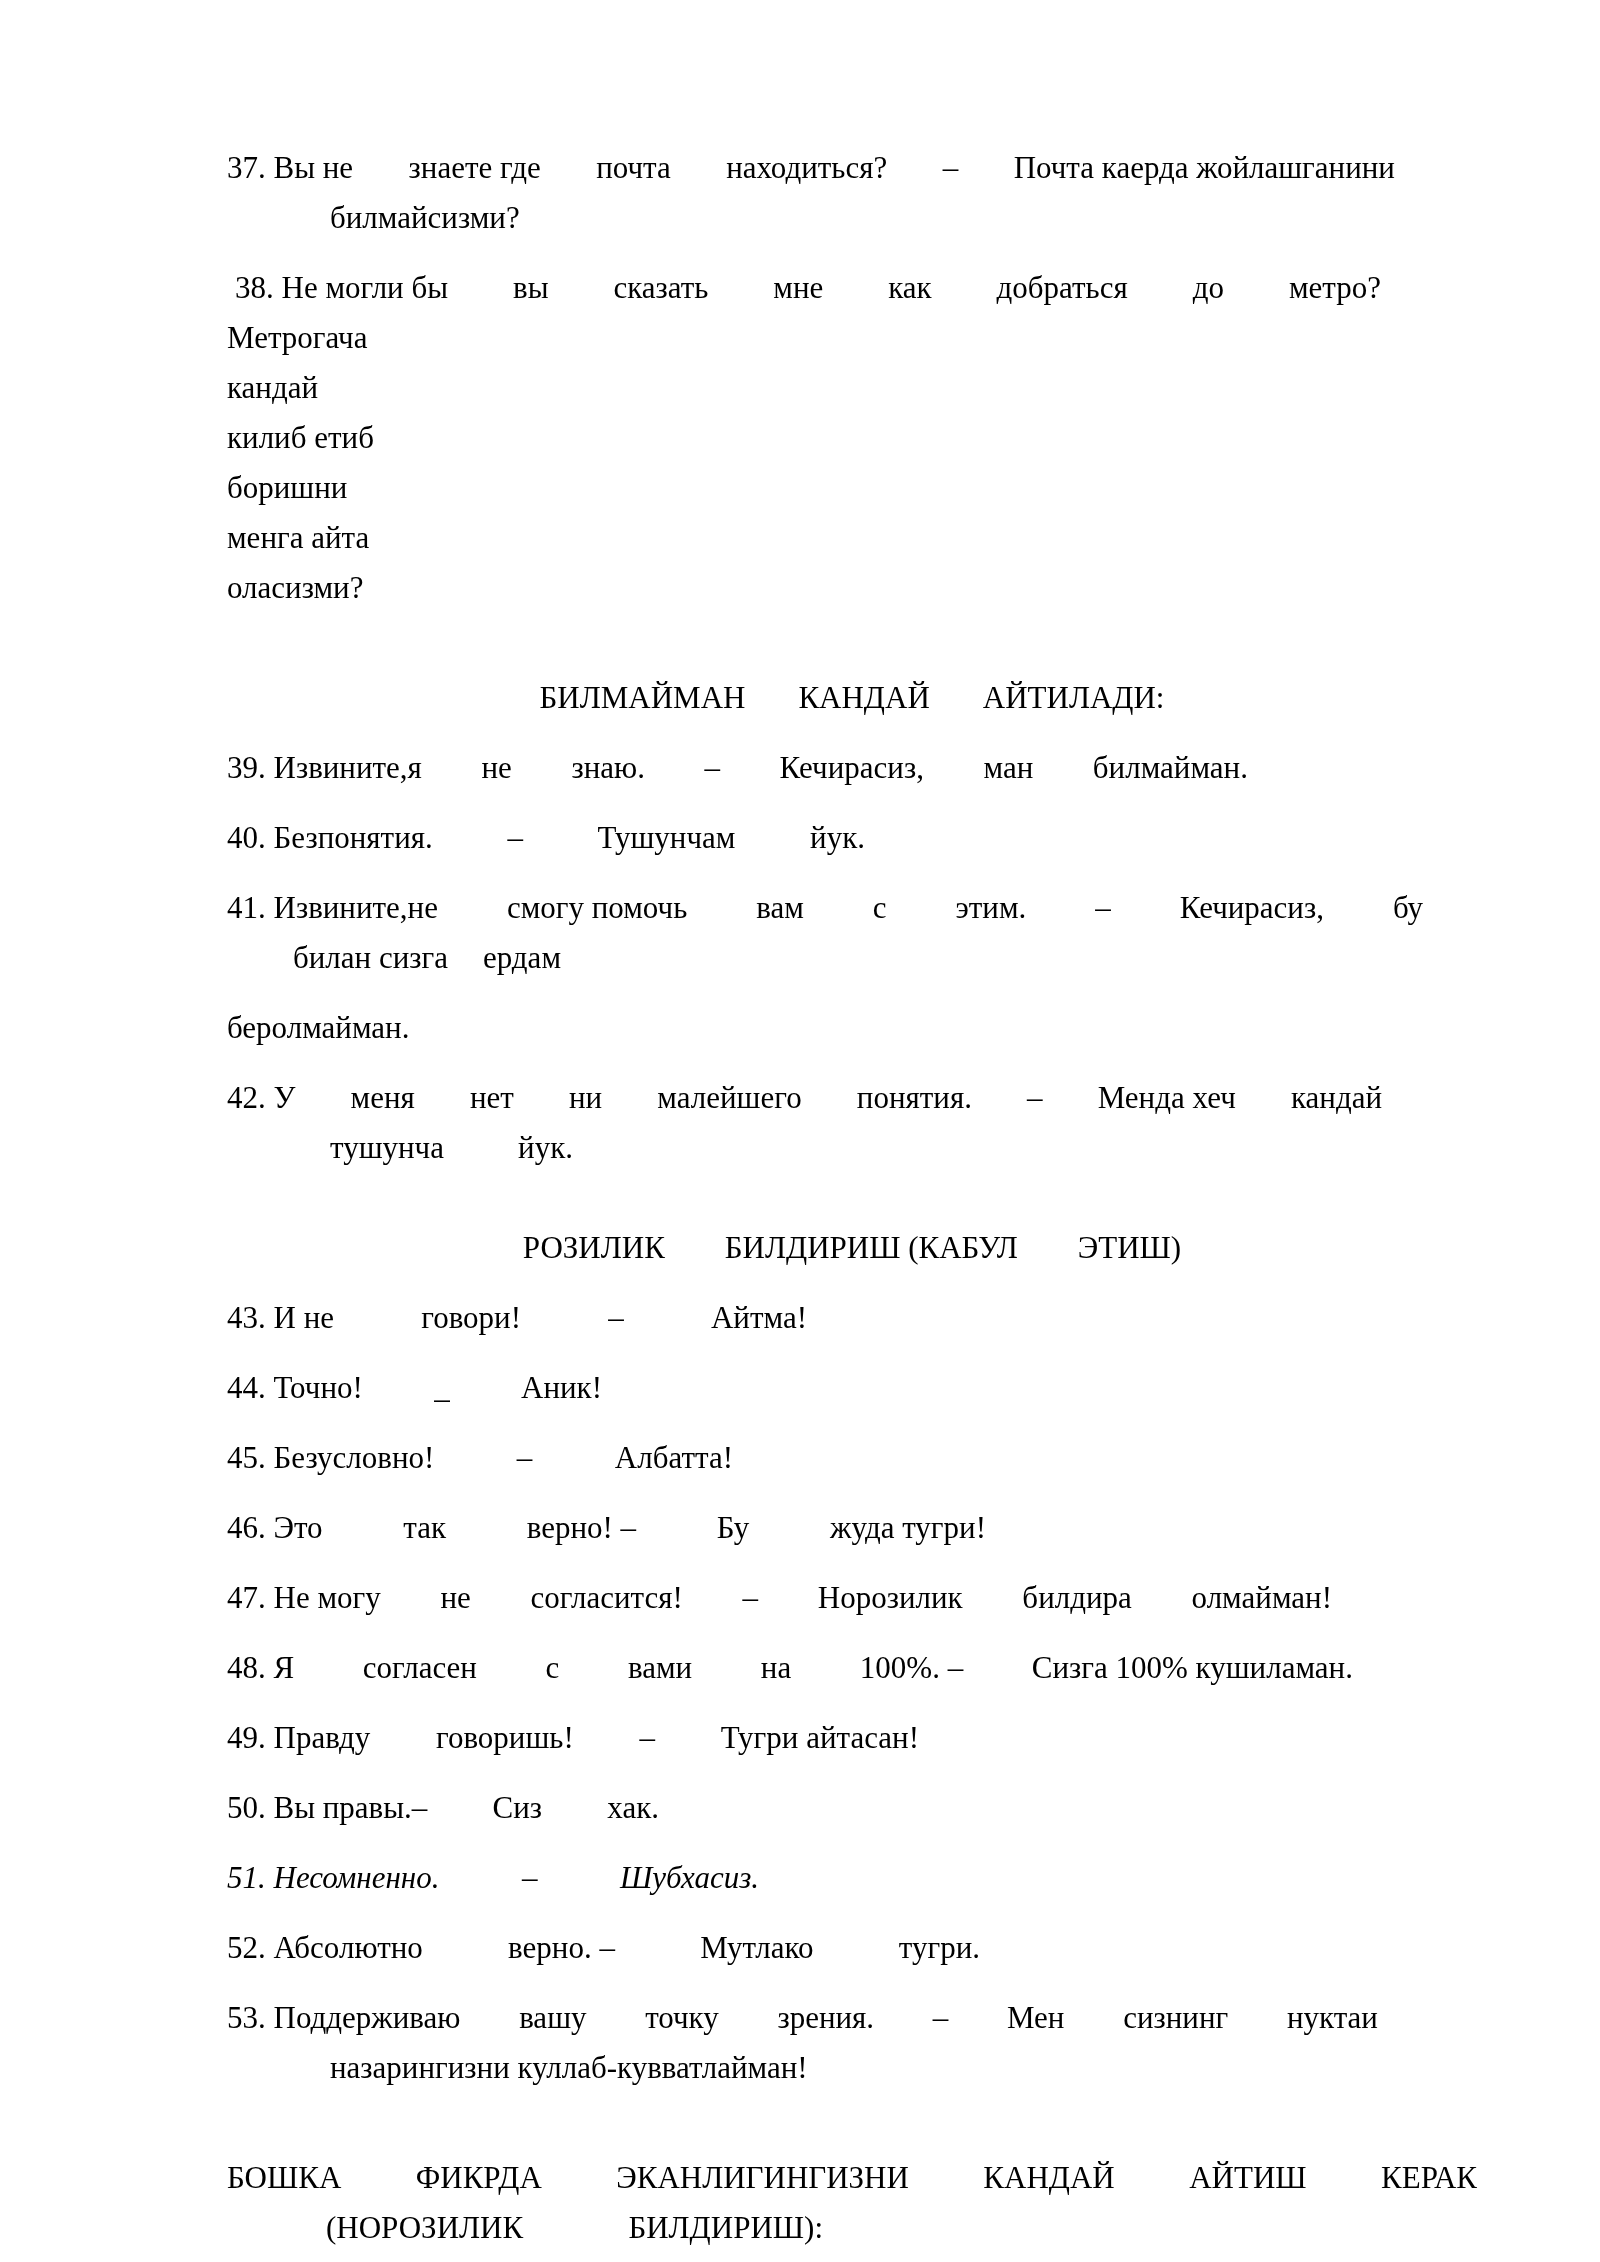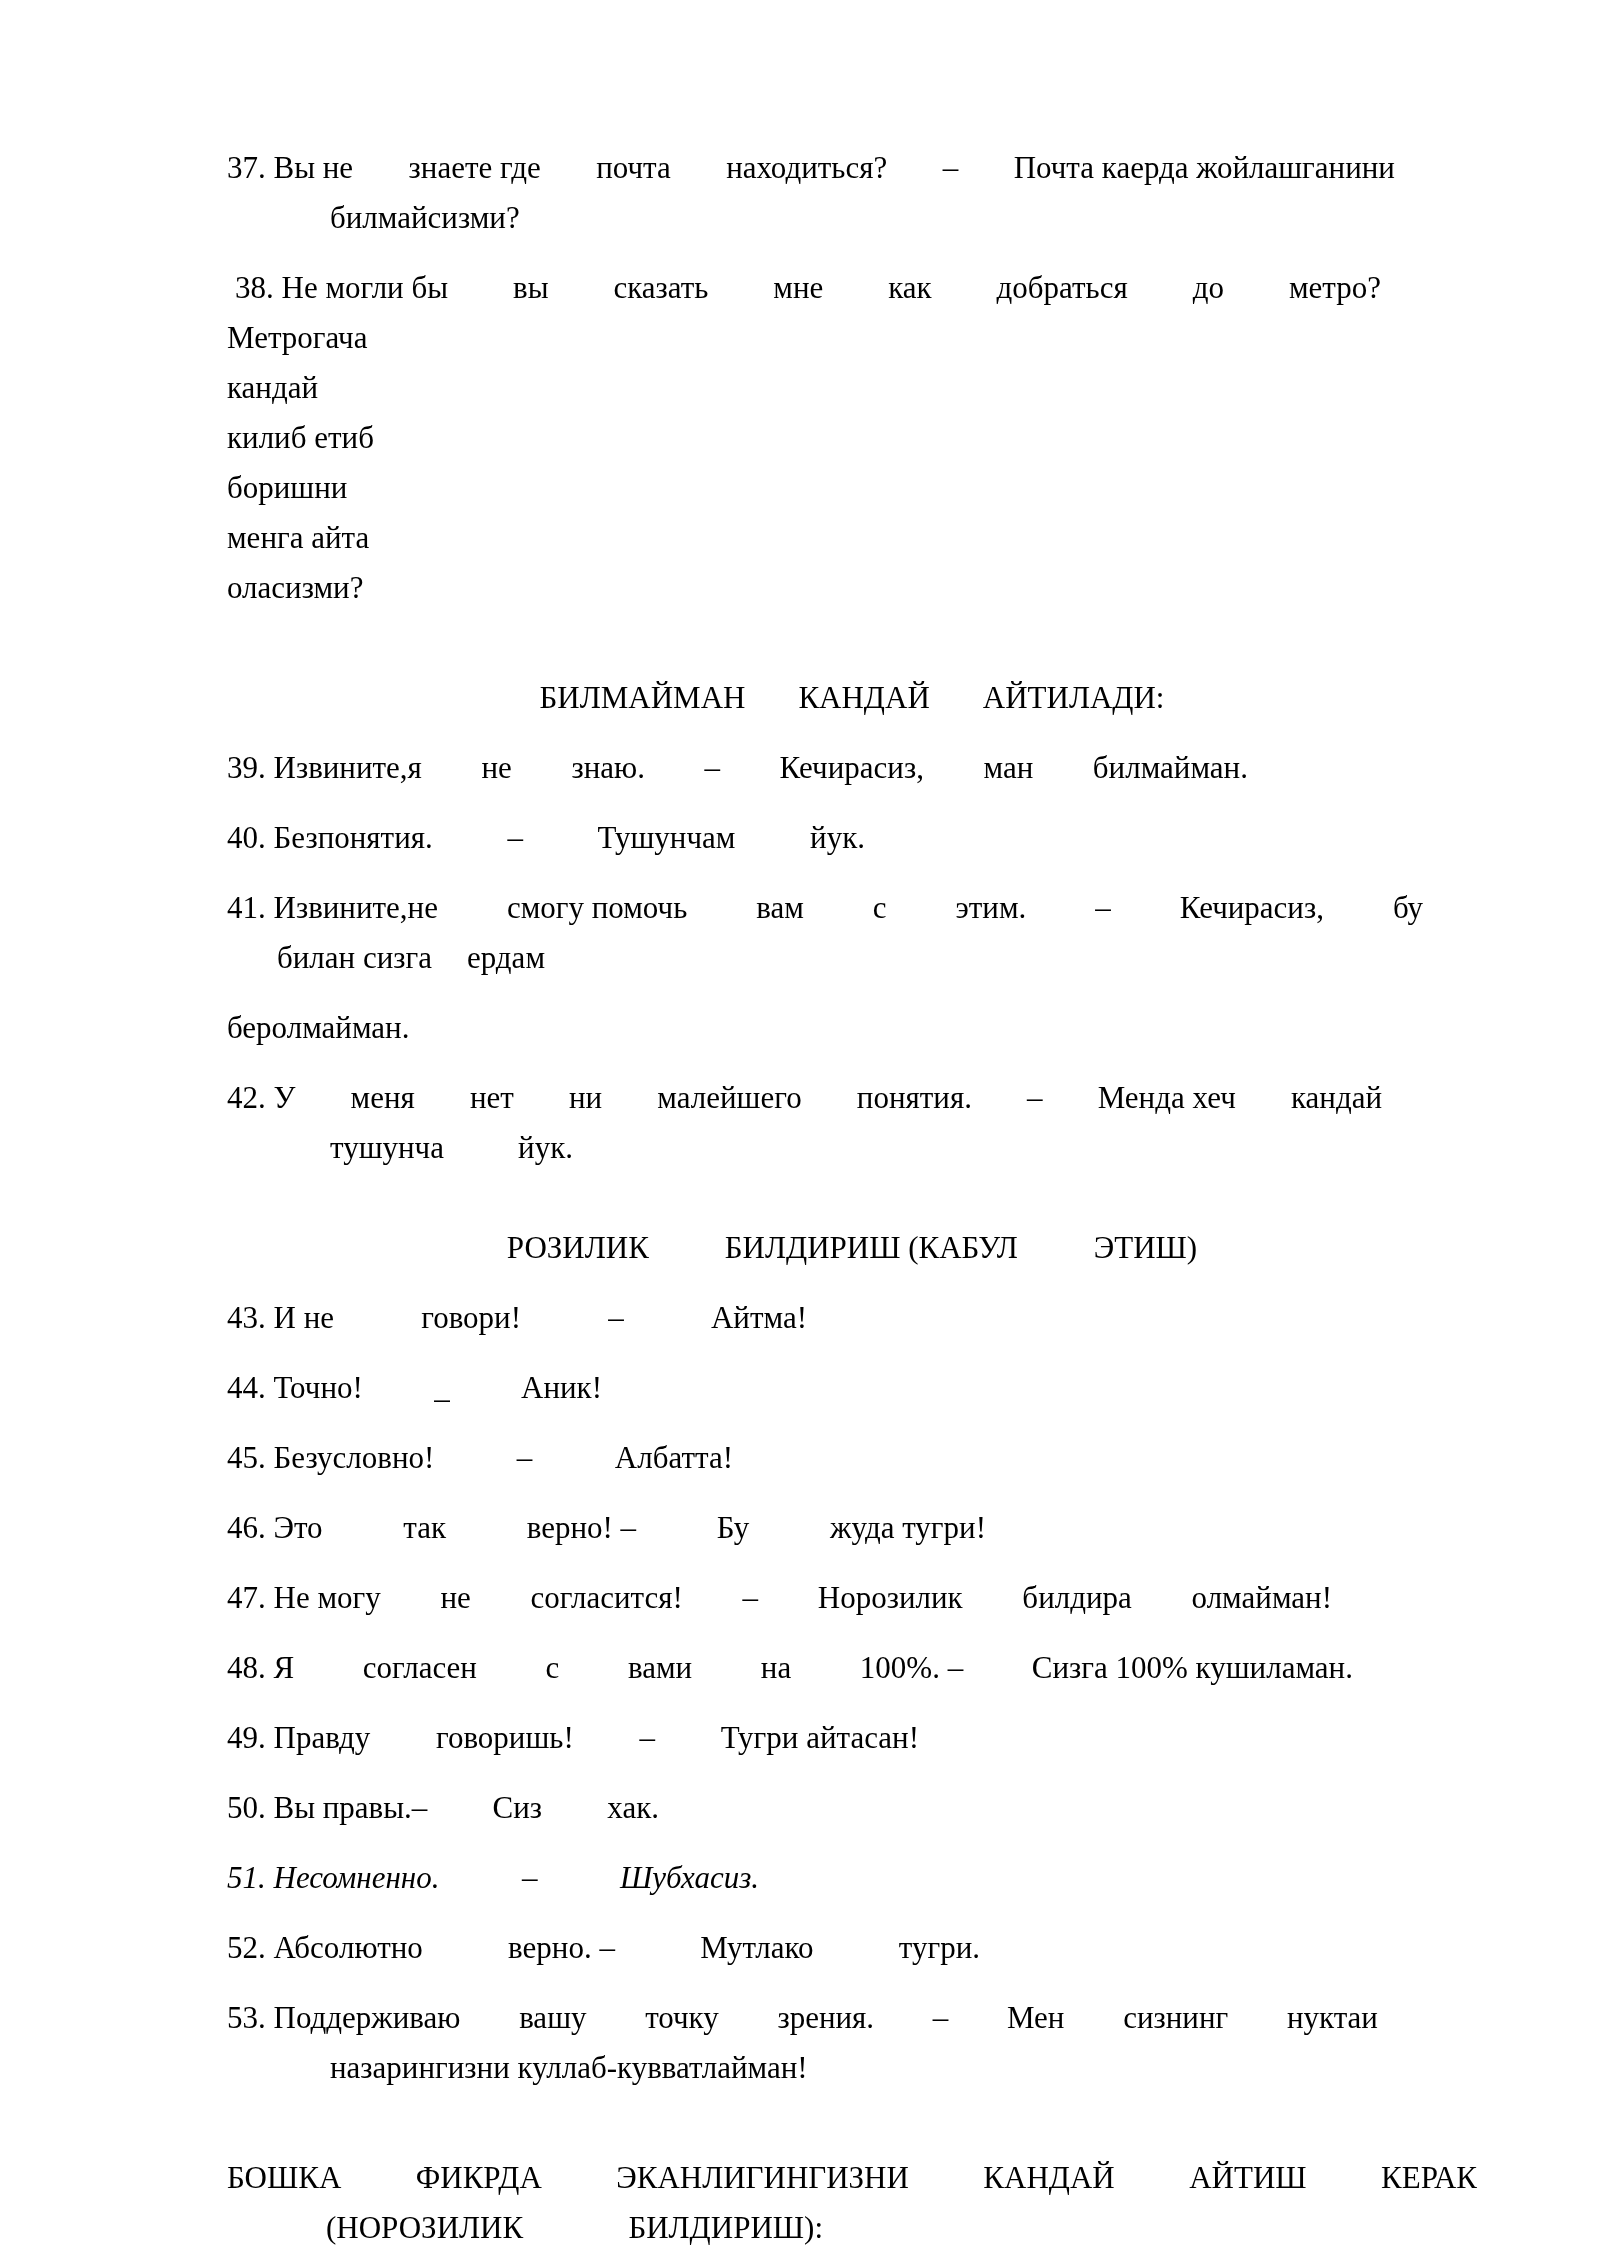--- a/index.html
+++ b/index.html
@@ -101,21 +101,21 @@
       <div class="line" style="width: 1196px;">
         <span class="seg"><span>41.</span>&nbsp;<span>Извините,не</span></span>
         <span class="seg">смогу помочь</span>
         <span class="seg">вам</span>
         <span class="seg">с</span>
         <span class="seg">этим.</span>
         <span class="seg">–</span>
         <span class="seg">Кечирасиз,</span>
         <span class="seg">бу</span>
       </div>
-      <div class="line" style="margin-left: 50px; width: 268px;">
+      <div class="line" style="margin-left: 66px; width: 268px;">
         <span class="seg">билан сизга</span>
         <span class="seg">ердам</span>
       </div>
     </div>
     <div class="block">
       <div class="line single">
         <span class="seg">беролмайман.</span>
       </div>
     </div>
     <div class="block">
@@ -129,21 +129,21 @@
         <span class="seg">–</span>
         <span class="seg">Менда хеч</span>
         <span class="seg">кандай</span>
       </div>
       <div class="line" style="margin-left: 103px; width: 243px;">
         <span class="seg">тушунча</span>
         <span class="seg">йук.</span>
       </div>
     </div>
     <div class="block" style="margin-top: 50px;">
-      <div class="line centered" style="gap: 76px;">
+      <div class="line centered" style="gap: 60px;">
         <span class="seg">РОЗИЛИК</span>
         <span class="seg">БИЛДИРИШ (КАБУЛ</span>
         <span class="seg">ЭТИШ)</span>
       </div>
     </div>
     <div class="block">
       <div class="line" style="width: 580px;">
         <span class="seg"><span>43.</span>&nbsp;<span>И не</span></span>
         <span class="seg">говори!</span>
         <span class="seg">–</span>

